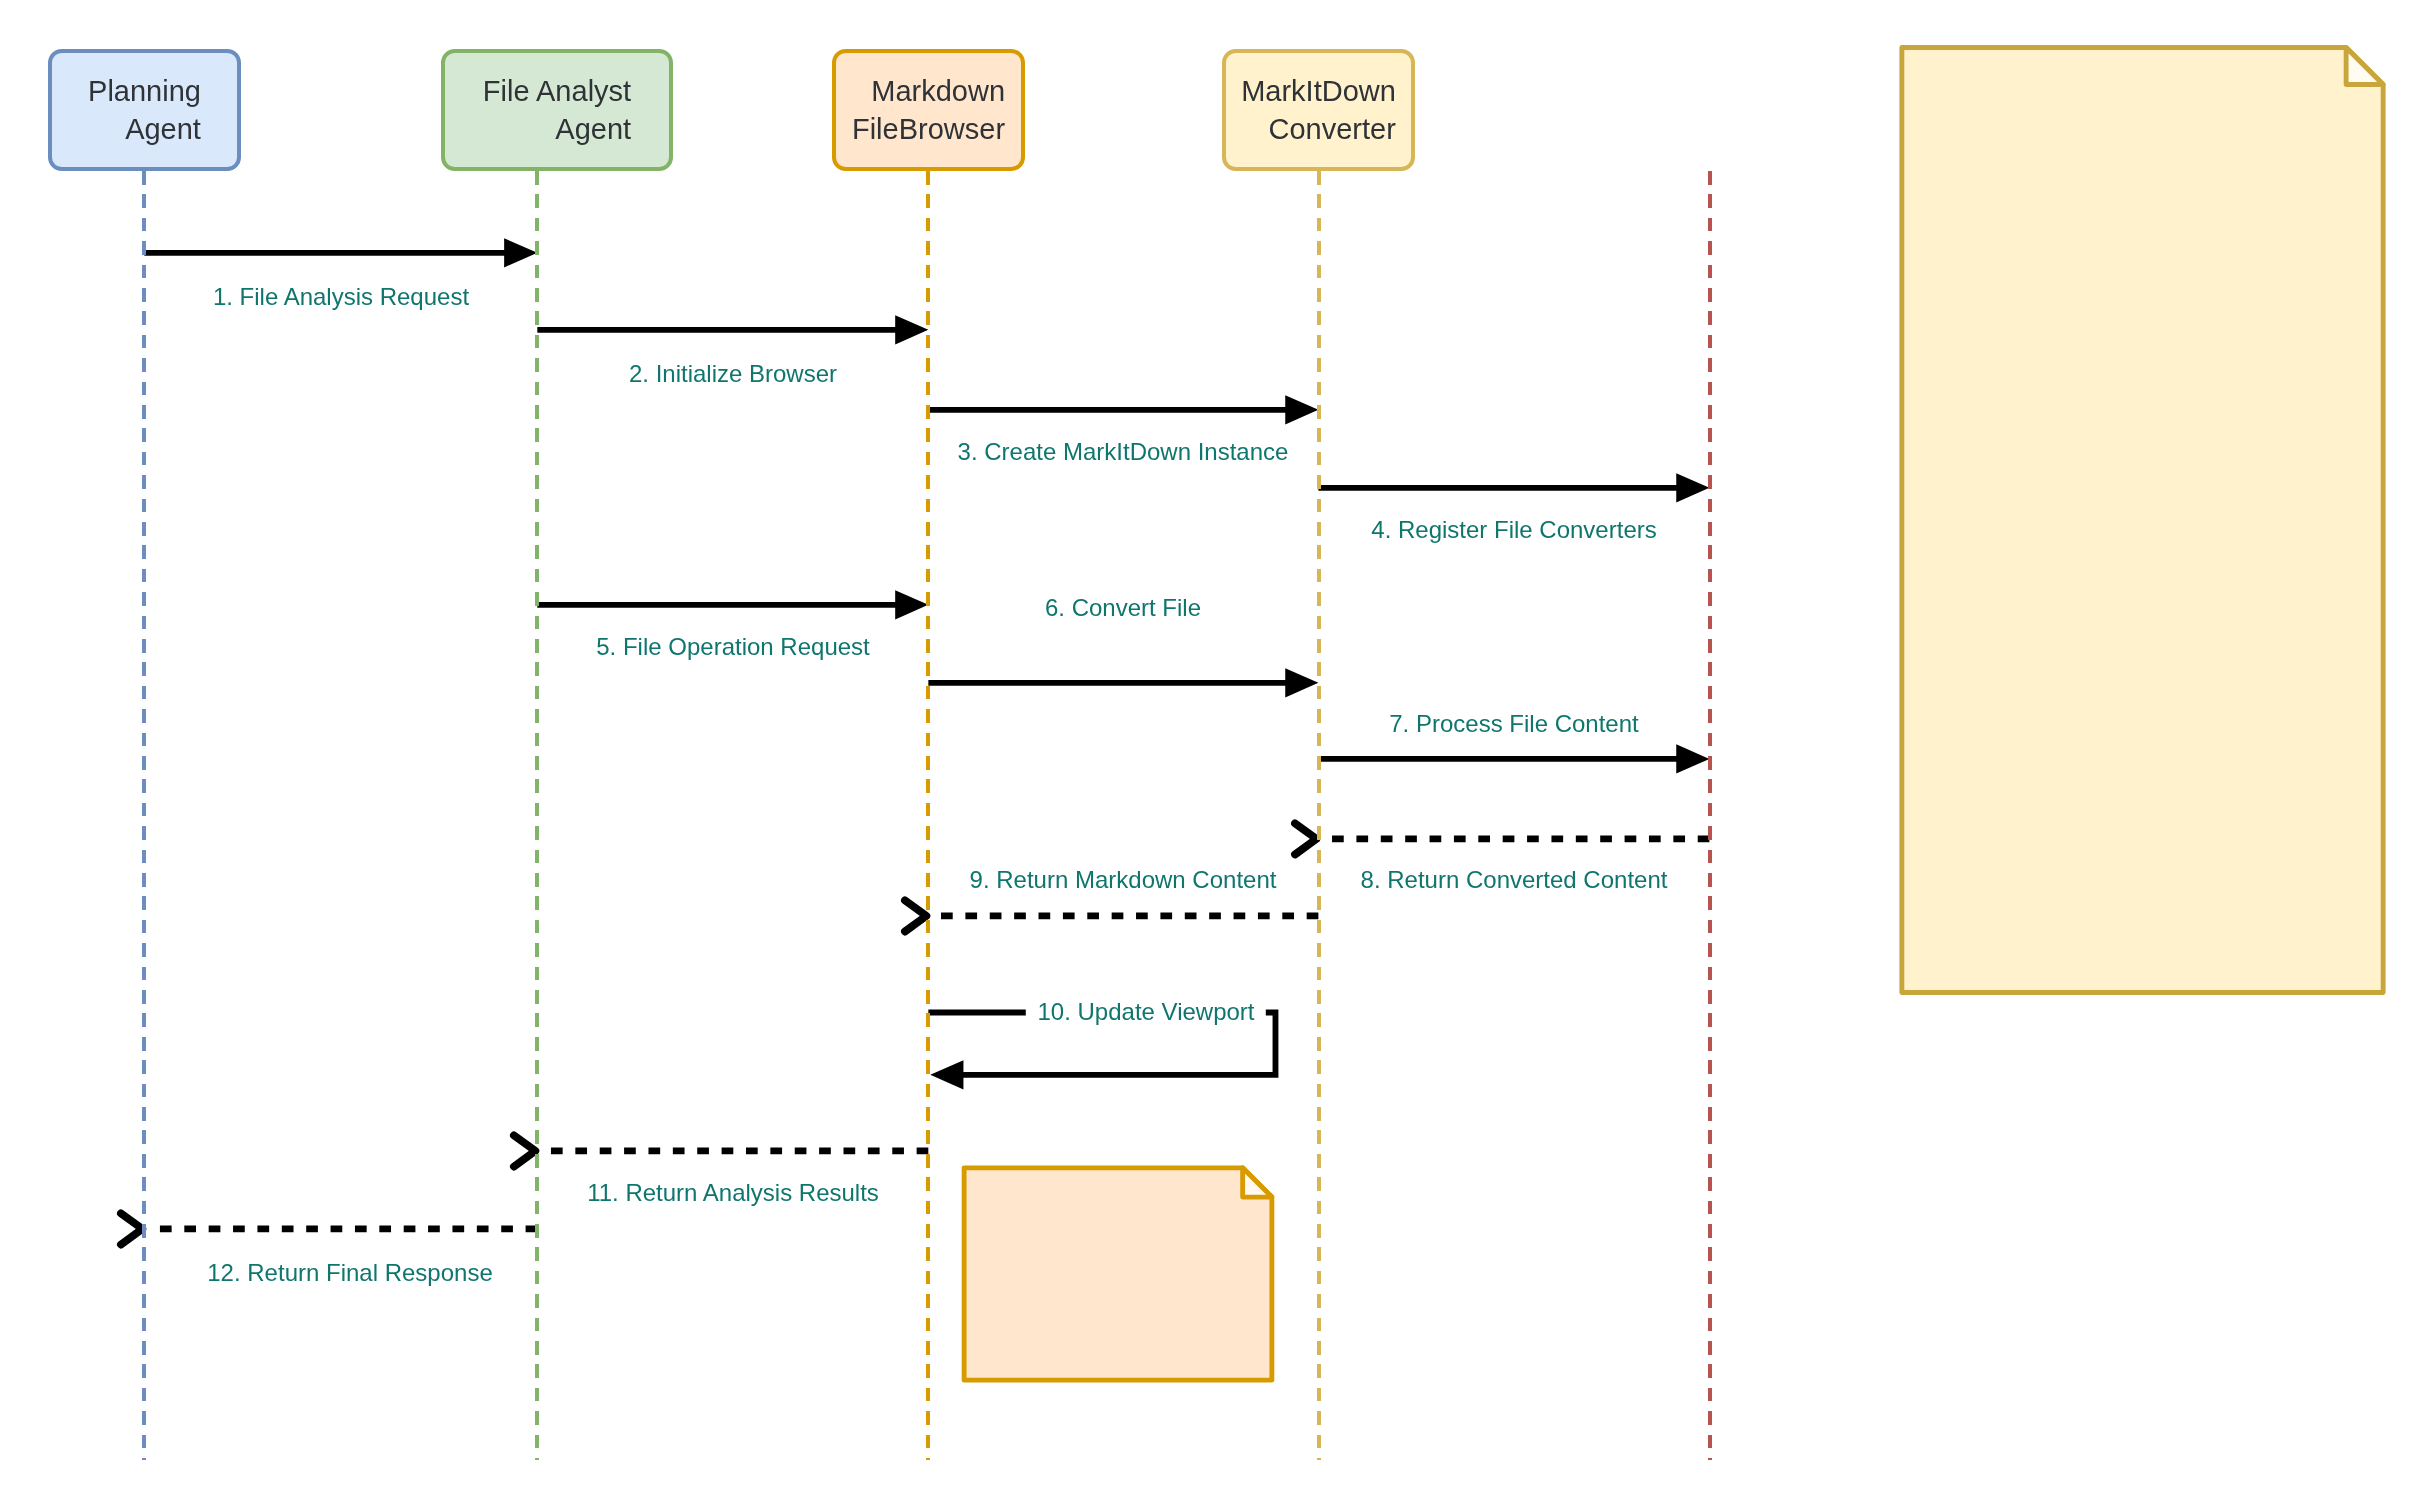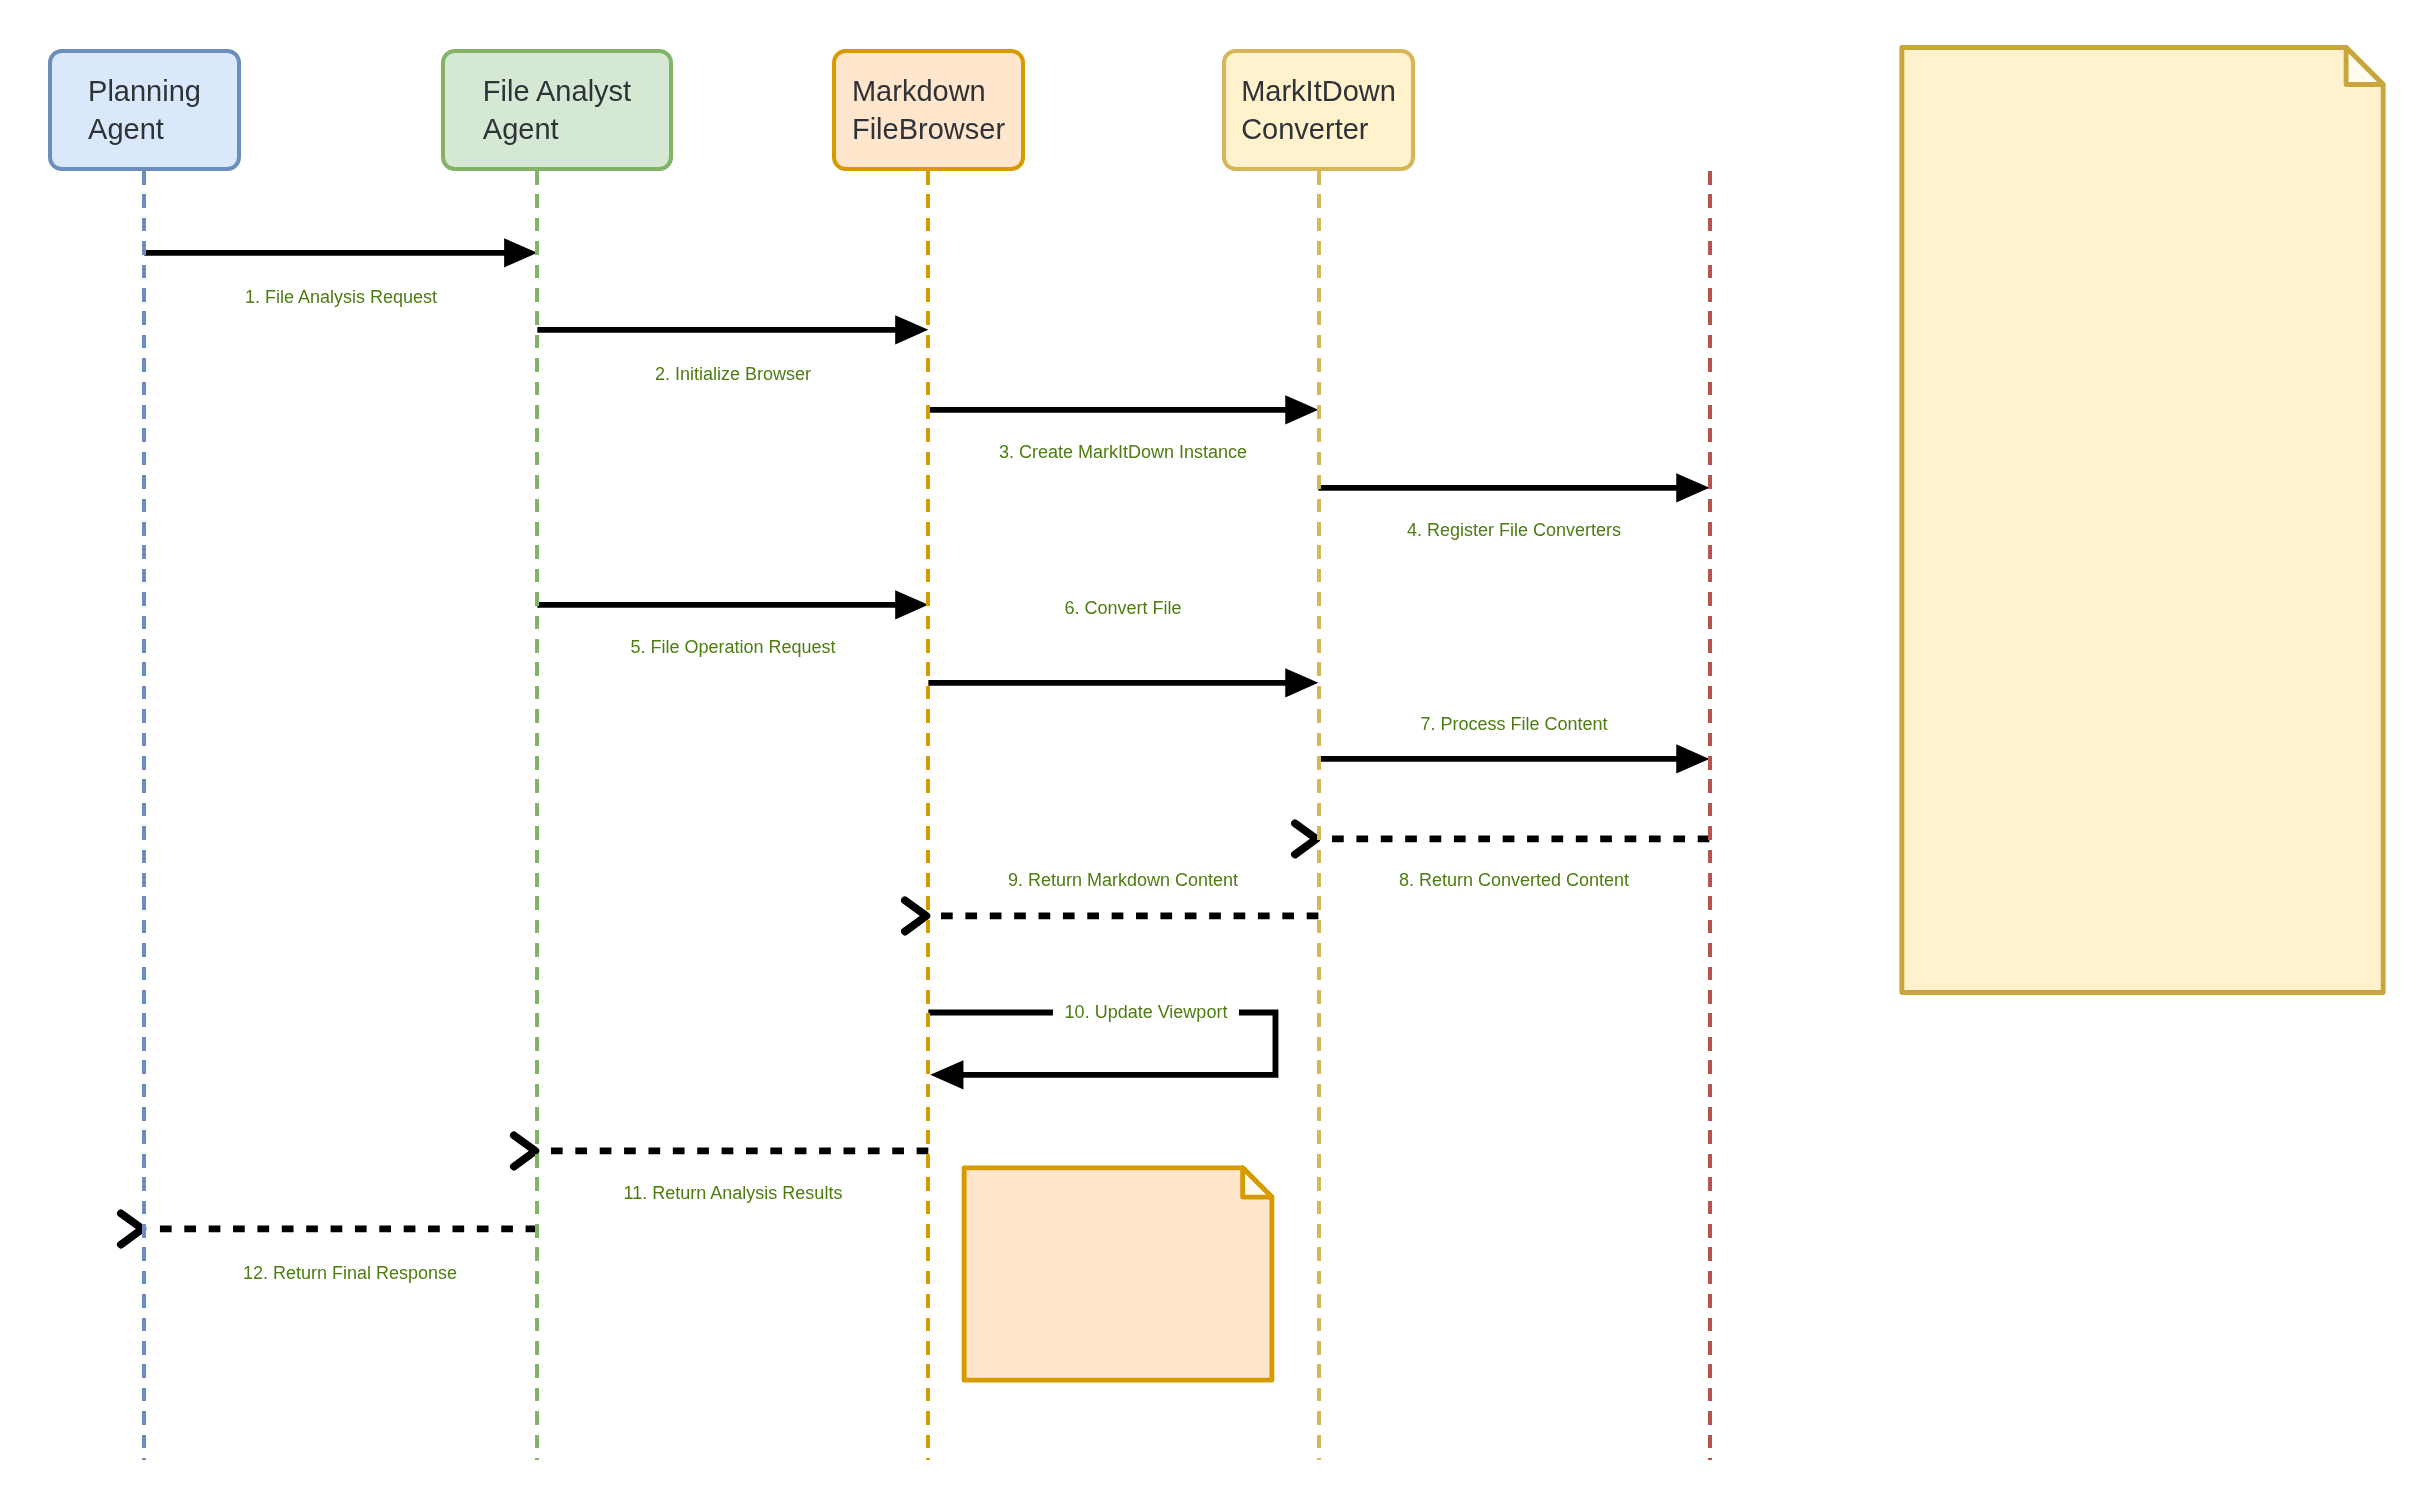--- a/index.html
+++ b/index.html
@@ -4,27 +4,27 @@
 <style>
   html,body{margin:0;padding:0;background:#ffffff;}
   .stage{
     position:relative;width:2432px;height:1512px;background:#ffffff;
     font-family:"Liberation Sans",sans-serif;color:#2f3337;overflow:hidden;
   }
   .layer{position:absolute;left:0;top:0;width:100%;height:100%;}
   svg.layer{pointer-events:none;}
   .actor{
     position:absolute;box-sizing:border-box;border-radius:13.7px;border:4.9px solid;
-    display:flex;align-items:center;justify-content:center;text-align:left;
+    display:flex;align-items:center;justify-content:center;text-align:right;
     font-size:29px;line-height:38px;white-space:pre-line;
   }
   .lifeline{position:absolute;width:3.9px;}
   .msg-label{
     position:absolute;transform:translate(-50%,-50%);
-    font-size:18px;white-space:nowrap;color:#4d7c0f;
+    font-size:24px;white-space:nowrap;color:#0f766e;
   }
   .msg-label.on-line{background:#ffffff;padding:0 11.7px;}
   .note-text{
     position:absolute;text-align:center;color:#2f3337;
   }
   .note-line{white-space:nowrap;}
 </style>
 </head>
 <body>
 

